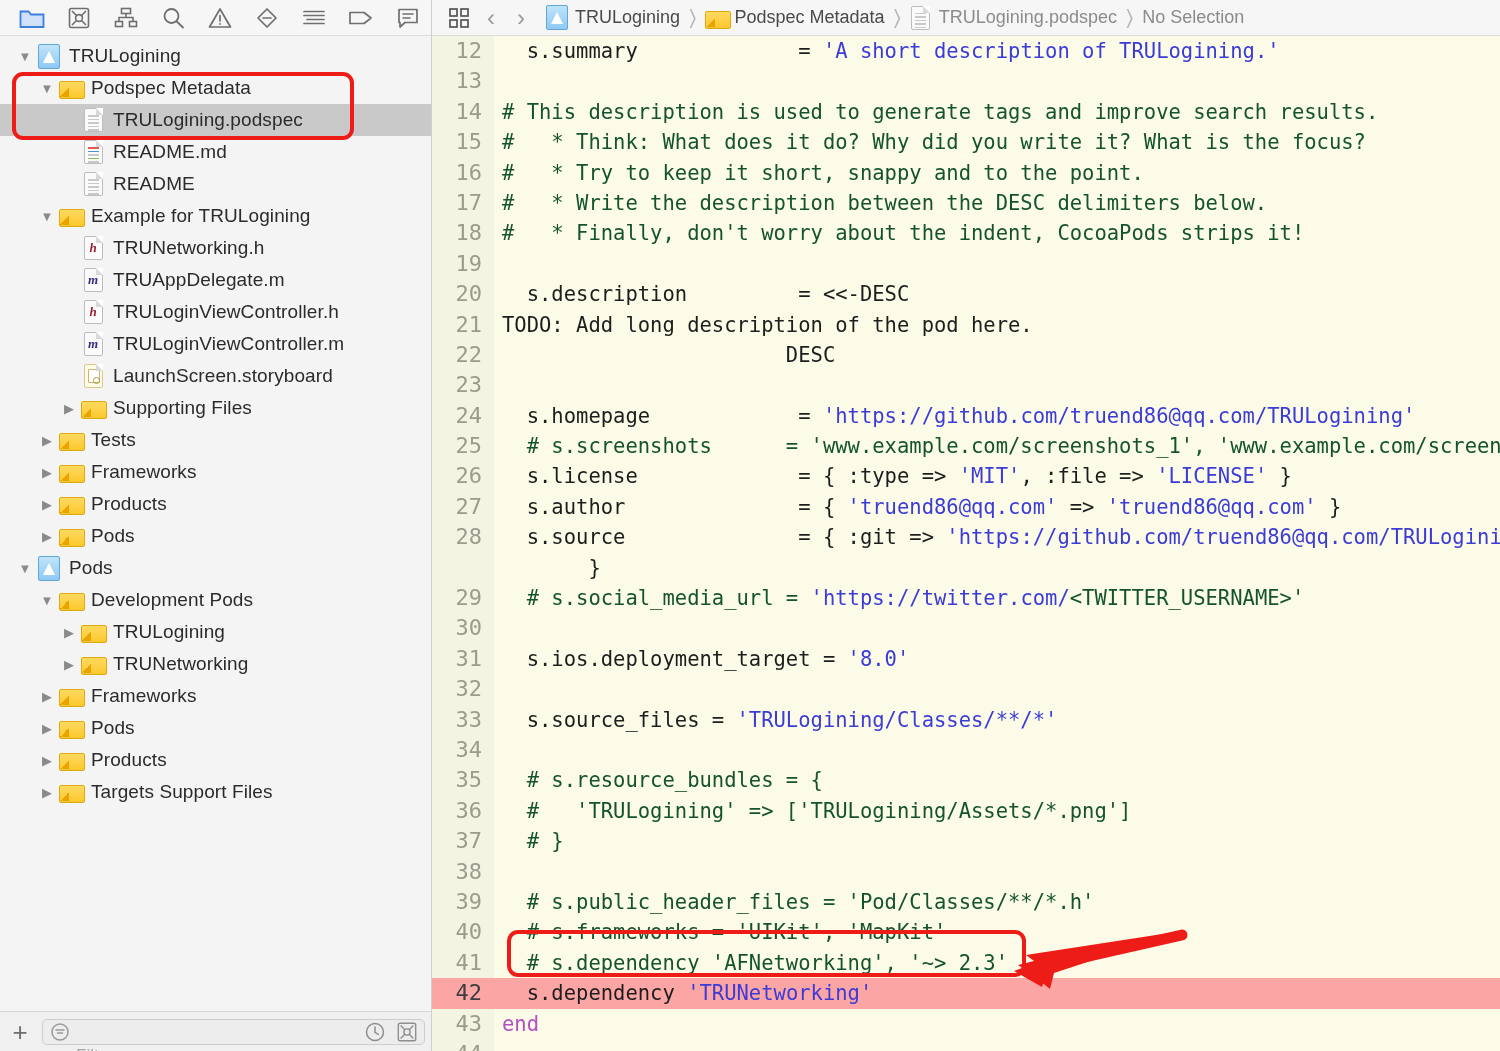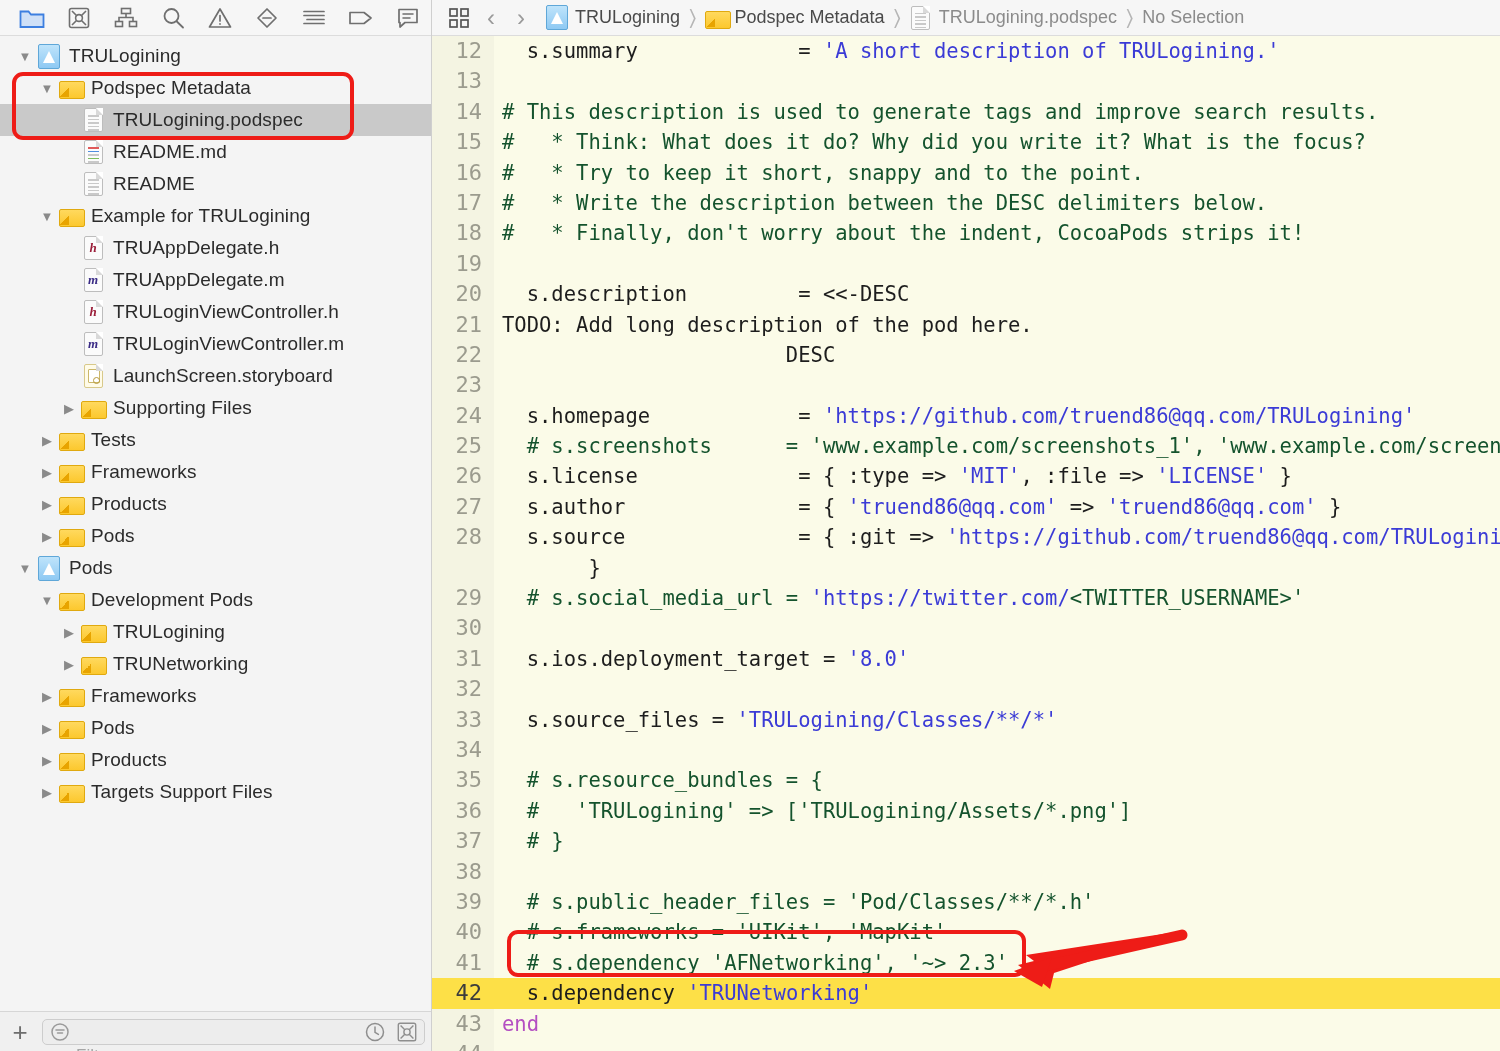--- a/index.html
+++ b/index.html
@@ -201,21 +201,21 @@
     background: #f4f4e2;
   }
   #code {
     position: relative;
     font-family: "DejaVu Sans Mono", monospace;
     font-size: 20.5px;
     line-height: 30.4px;
     white-space: pre;
   }
   .cline { position: relative; height: 30.4px; display: flex; }
-  .cline.cur { background: #fde047; }
+  .cline.cur { background: #fca5a5; }
   .ln {
     width: 62px; min-width: 62px;
     text-align: right; padding-right: 12px;
     color: #9b9b8e; font-size: 22px;
     font-family: "DejaVu Sans Mono", monospace;
     user-select: none;
   }
   .cline.cur .ln { color: #3c3c3c; }
   .ctext { padding-left: 8px; }
   .t-plain { color: #1d1d1d; }
@@ -382,21 +382,21 @@
           <span class="lbl">Example for TRULogining</span>
         </div>
         <div class="row">
           <span style="display:inline-block;width:58px"></span>
           <span class="tri none">▶</span>
           <span class="ico">
             <span class="doc h">
               <span class="letter">h</span>
             </span>
           </span>
-          <span class="lbl">TRUAppDelegate.h</span>
+          <span class="lbl">TRUNetworking.h</span>
         </div>
         <div class="row">
           <span style="display:inline-block;width:58px"></span>
           <span class="tri none">▶</span>
           <span class="ico">
             <span class="doc m">
               <span class="letter">m</span>
             </span>
           </span>
           <span class="lbl">TRUAppDelegate.m</span>

